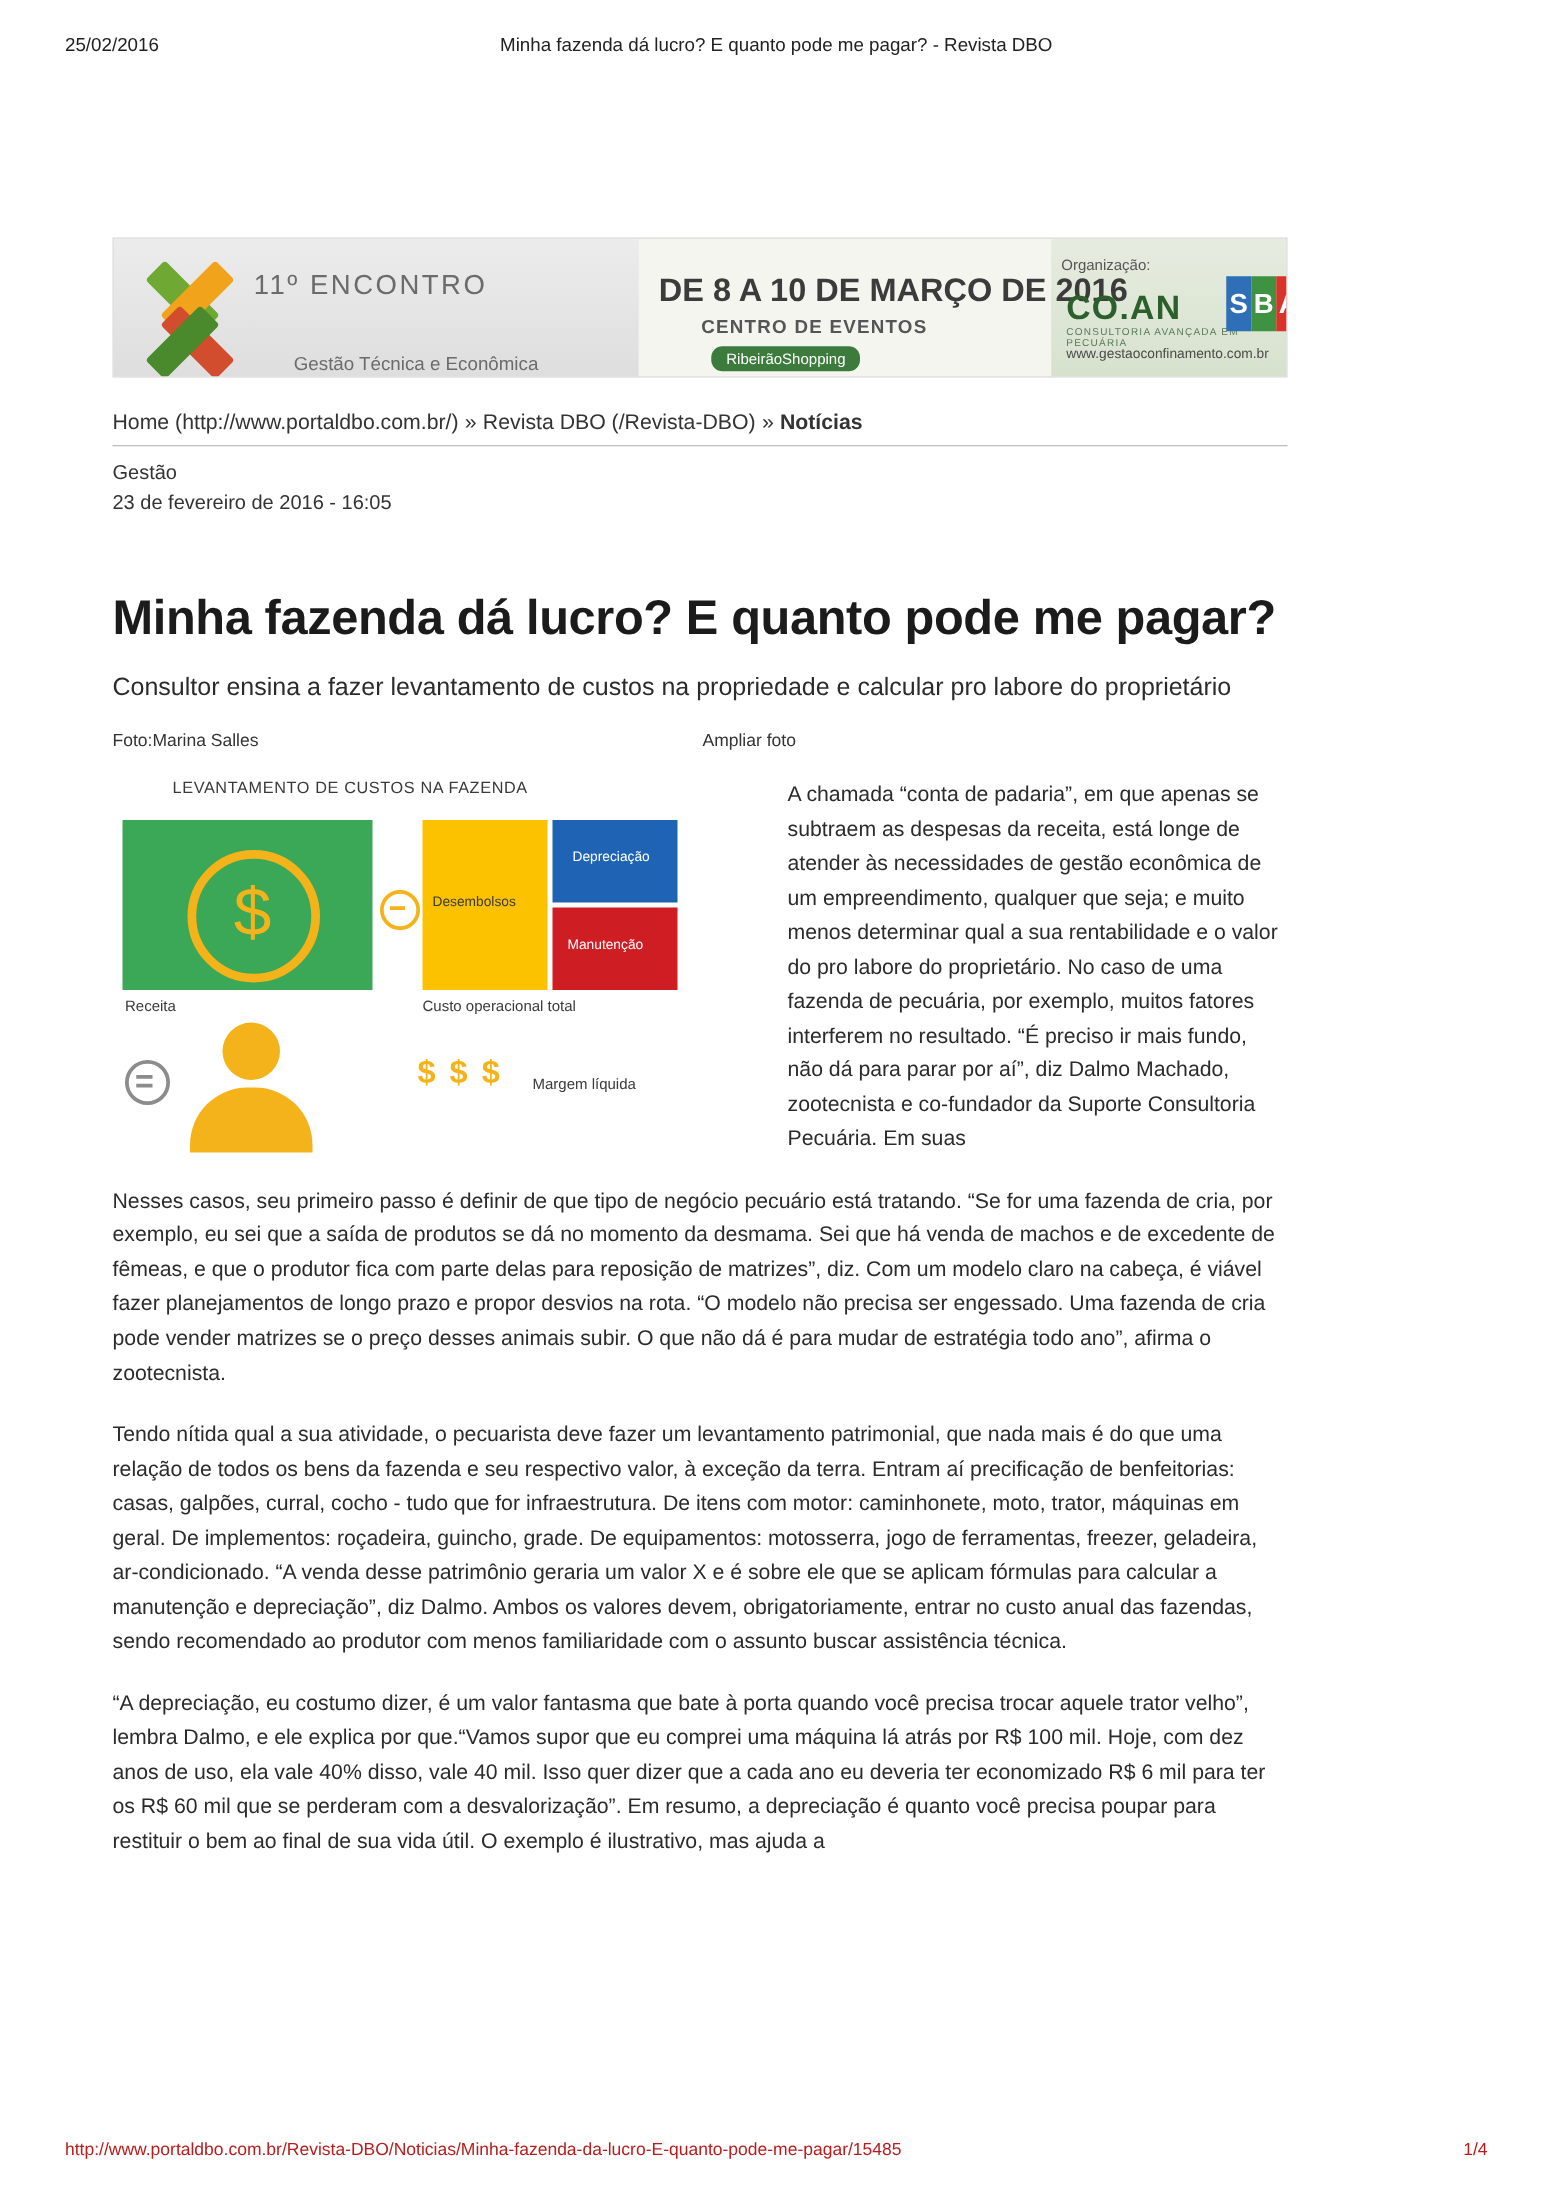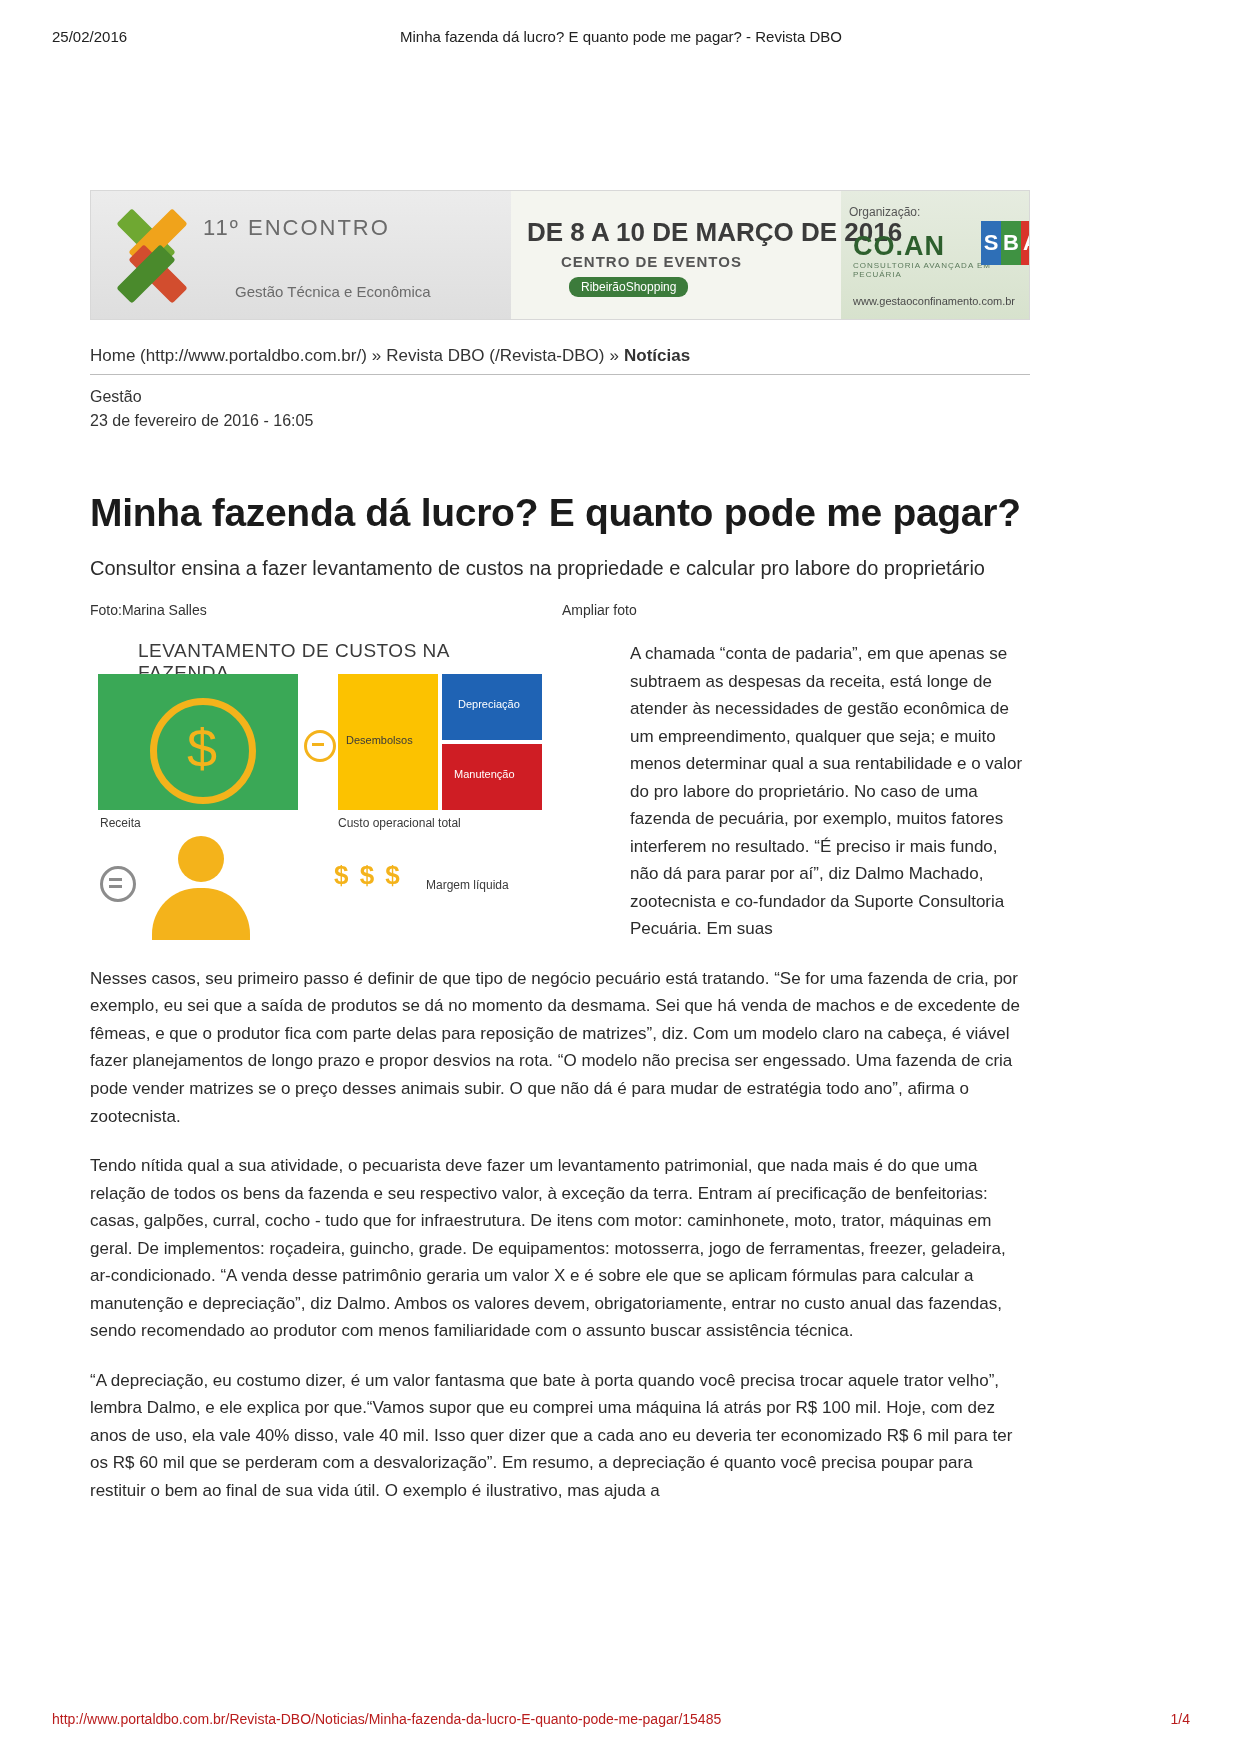--- a/index.html
+++ b/index.html
@@ -68,21 +68,21 @@
   .content {
     position: absolute;
     left: 90px;
     top: 190px;
     width: 940px;
   }
 
   
   .banner {
     width: 940px;
-    height: 130px;
+    height: 112px;
     border: 1px solid #d8d8d8;
     box-sizing: border-box;
     background: linear-gradient(180deg,#f2f2ef 0%, #e9e9e4 45%, #f7f7f3 100%);
     position: relative;
     overflow: hidden;
   }
   .banner .left-block {
     position: absolute;
     left: 0; top: 0; bottom: 0;
     width: 420px;
@@ -286,21 +286,21 @@
   .figure .img {
     width: 420px;
     height: 290px;
     position: relative;
     background: #fff;
   }
   .fig-title {
     position: absolute;
     left: 48px;
     top: 0;
-    font-size: 19px;
+    font-size: 13px;
     letter-spacing: 0.5px;
     color: #3a3a3a;
   }
   .fig-green {
     position: absolute;
     left: 8px; top: 34px;
     width: 200px; height: 136px;
     background: #3aa856;
   }
   .fig-green .coin {

